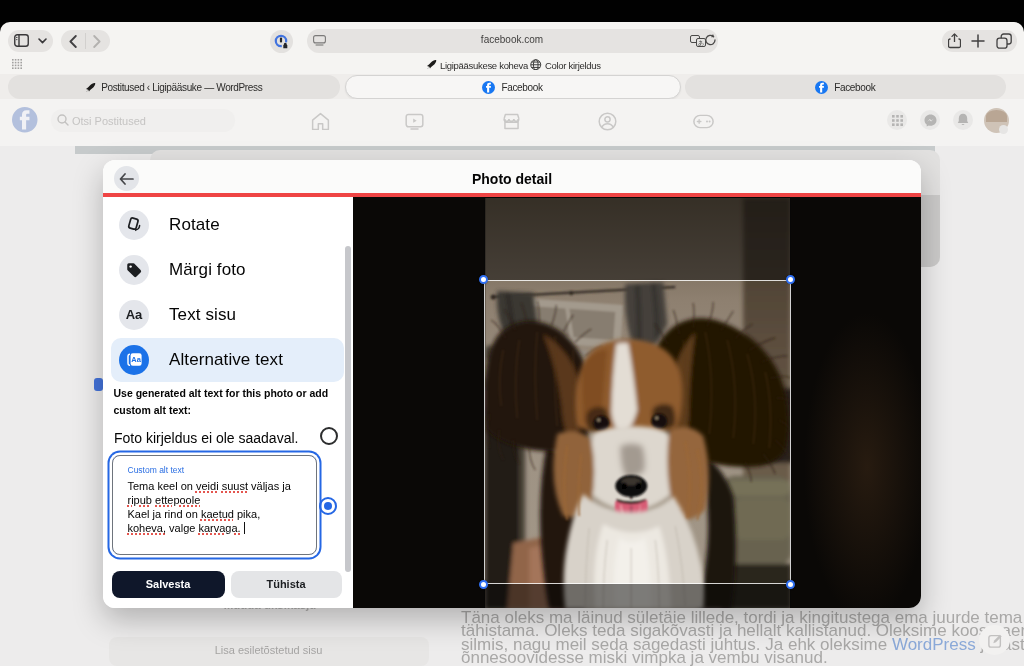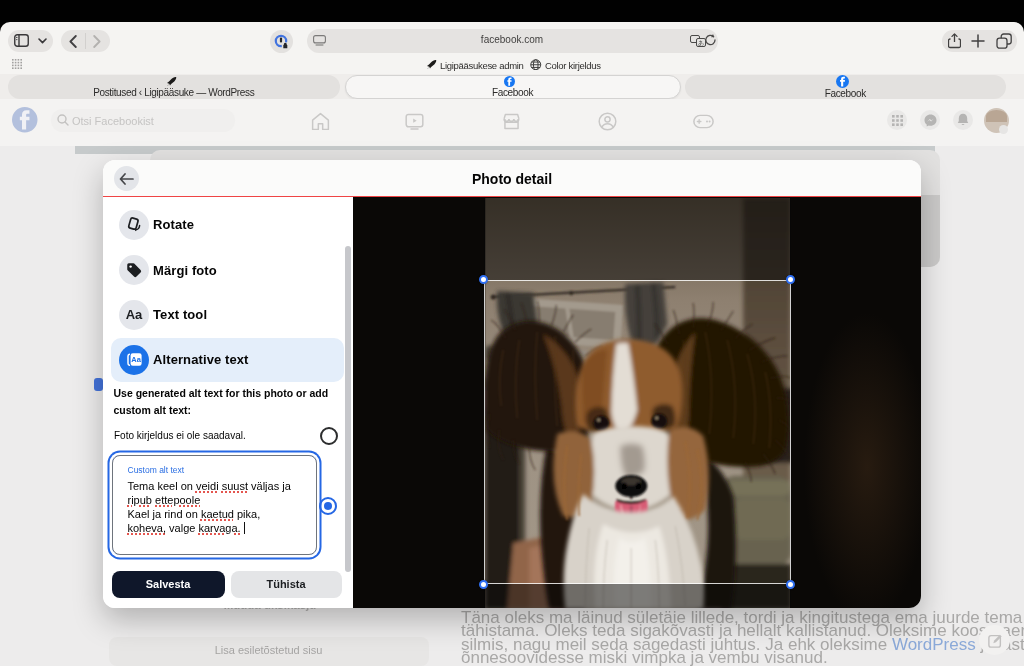--- a/index.html
+++ b/index.html
@@ -10,48 +10,48 @@
 
   
   #win { position:absolute; left:0; top:22px; width:1024px; height:644px;
     background:#f5f4f2; border-radius:10px 10px 0 0; }
   .pill { position:absolute; background:#e5e3e1; border-radius:12px; }
 
   
   #tabbar { position:absolute; left:0; top:52px; width:1024px; height:47px; }
   #tabbar::before { content:""; position:absolute; left:0; top:0; width:100%; height:47px; background:#efedeb; }
   .tab { position:absolute; top:1px; height:24px; border-radius:12px; background:#e3e1df;
-    font-size:10px; letter-spacing:-0.35px; color:#2c2b2a; display:flex; align-items:center; justify-content:center;flex-direction:column; }
+    font-size:10px; letter-spacing:-0.35px; color:#2c2b2a; display:flex; align-items:center; justify-content:center; }
   .tab.active { background:#f7f6f5; border:1px solid #d4d3d2; box-shadow:0 1px 2px rgba(0,0,0,.06); }
 
   
   #page { position:absolute; left:0; top:99px; width:1024px; height:567px; background:#edecec; }
   #fbheader { position:absolute; left:0; top:0; width:1024px; height:47px; background:#f4f3f2; }
   .dimicon { color:#c9c8c7; }
 
   
   #modal { position:absolute; left:103px; top:160px; width:818px; height:448px;
     background:#ffffff; border-radius:12px; box-shadow:0 12px 30px rgba(0,0,0,.25); }
   #mheader { position:absolute; left:0; top:0; width:100%; height:37px; background:#fbfbfa;
-    border-bottom:1px solid #ef4444; border-radius:12px 12px 0 0; }
+    border-bottom:4px solid #ef4444; border-radius:12px 12px 0 0; }
   #mtitle { position:absolute; left:0; top:10.5px; width:100%; text-align:center;
     font-size:14px; font-weight:bold; color:#050505; }
   .backbtn { position:absolute; left:10.5px; top:6px; width:25px; height:25px; border-radius:50%;
     background:#e3e5e9; display:flex; align-items:center; justify-content:center; }
 
   
   #lpanel { position:absolute; left:0; top:38px; width:249.5px; height:410px; background:#fff;
     border-radius:0 0 0 12px; }
   .mrow { position:absolute; left:8px; width:233px; height:44px; border-radius:10px;
     display:flex; align-items:center; }
   .mrow.sel { background:#e4eefa; }
   .mcirc { width:30px; height:30px; border-radius:50%; background:#e4e6eb; margin-left:8px;
     display:flex; align-items:center; justify-content:center; flex:none; }
   .mcirc.blue { background:#1b72e8; }
-  .mlabel { margin-left:4px; font-size:13px; color:#050505; font-weight:700; letter-spacing:.1px; }
+  .mlabel { margin-left:20px; font-size:17px; color:#050505; font-weight:400; letter-spacing:.1px; }
 
   #scrollthumb { position:absolute; left:242px; top:48px; width:5.5px; height:326px;
     border-radius:3px; background:#c6c7cb; }
 
   .ltext { position:absolute; color:#050505; }
 
   
   #altbox { position:absolute; left:8.5px; top:256.5px; width:205.5px; height:100px;
     border:1.5px solid #6e747c; border-radius:8px; box-shadow:0 0 0 2.5px #fff, 0 0 0 4.5px #2567e4; }
   #altbox .lbl { position:absolute; left:15px; top:9px; font-size:8.5px; color:#2b6fe3; }
@@ -163,21 +163,21 @@
           <rect x="8.4" y="5.6" width="1.6" height="1.6"></rect>
         <rect x="0" y="8.4" width="1.6" height="1.6"></rect>
           <rect x="2.8" y="8.4" width="1.6" height="1.6"></rect>
           <rect x="5.6" y="8.4" width="1.6" height="1.6"></rect>
           <rect x="8.4" y="8.4" width="1.6" height="1.6"></rect>
       </g>
     </svg>
     <svg class="abs" style="left:426px; top:37px;" width="11" height="11" viewBox="0 0 11 11">
       <path d="M1 7 C3 6 4 4 6 2.5 C7.5 1.4 9.5 1 10.2 1 C10.4 2 9.8 3.8 8.5 5.2 C7 6.8 5 7.5 4 9.5 L3.2 7.8 L1 7 z M1.2 9.8 C1.8 8.9 2.4 8.6 3 8.8" fill="#1c1b1a"></path>
     </svg>
-    <div class="abs" style="left:440px; top:37.5px; font-size:9.5px; letter-spacing:-0.3px; color:#2e2d2c;">Ligipääsukese admin</div>
+    <div class="abs" style="left:440px; top:37.5px; font-size:9.5px; letter-spacing:-0.3px; color:#2e2d2c;">Ligipääsukese koheva</div>
     <svg class="abs" style="left:530px; top:36.5px;" width="11.5" height="11.5" viewBox="0 0 12 12">
       <circle cx="6" cy="6" r="5.2" fill="none" stroke="#3a3938" stroke-width="1"></circle>
       <ellipse cx="6" cy="6" rx="2.4" ry="5.2" fill="none" stroke="#3a3938" stroke-width="1"></ellipse>
       <line x1="0.8" y1="6" x2="11.2" y2="6" stroke="#3a3938" stroke-width="1"></line>
       <line x1="1.5" y1="3.2" x2="10.5" y2="3.2" stroke="#3a3938" stroke-width="1"></line>
       <line x1="1.5" y1="8.8" x2="10.5" y2="8.8" stroke="#3a3938" stroke-width="1"></line>
     </svg>
     <div class="abs" style="left:545px; top:37.5px; font-size:9.5px; letter-spacing:-0.3px; color:#2e2d2c;">Color kirjeldus</div>
 
     <div id="tabbar">
@@ -216,21 +216,21 @@
       <svg class="abs" style="left:12px; top:8px;" width="25.5" height="25.5" viewBox="0 0 26 26">
         <circle cx="13" cy="13" r="13" fill="#b3c0dd"></circle>
         <path d="M17.8 13.5 L14.4 13.5 L14.4 23 L10.2 23 L10.2 13.5 L8 13.5 L8 9.9 L10.2 9.9 L10.2 7.8 C10.2 5.2 11.8 3.4 14.7 3.4 L17.8 3.4 L17.8 6.8 L15.8 6.8 C14.8 6.8 14.4 7.3 14.4 8.2 L14.4 9.9 L17.8 9.9 z" fill="#f0f1f5"></path>
       </svg>
 
       <div class="abs" style="left:51px; top:10px; width:184px; height:22.5px; border-radius:12px; background:#f0efee;"></div>
       <svg class="abs" style="left:57px; top:15px;" width="12" height="12" viewBox="0 0 12 12">
         <circle cx="5" cy="5" r="4" fill="none" stroke="#c3c2c1" stroke-width="1.4"></circle>
         <line x1="8" y1="8" x2="11" y2="11" stroke="#c3c2c1" stroke-width="1.4" stroke-linecap="round"></line>
       </svg>
-      <div class="abs" style="left:72px; top:16px; font-size:11px; color:#c5c4c3;">Otsi Facebookist</div>
+      <div class="abs" style="left:72px; top:16px; font-size:11px; color:#c5c4c3;">Otsi Postitused</div>
 
       <svg class="abs dimicon" style="left:310px; top:12px;" width="21" height="21" viewBox="0 0 24 24">
         <path d="M3 10.5 L12 3 L21 10.5 V21 H14.5 V14.5 H9.5 V21 H3 z" fill="none" stroke="#c9c8c7" stroke-width="1.7" stroke-linejoin="round"></path>
       </svg>
       <svg class="abs" style="left:404px; top:12px;" width="21" height="21" viewBox="0 0 24 24">
         <rect x="2.5" y="4" width="19" height="14" rx="2.5" fill="none" stroke="#c9c8c7" stroke-width="1.7"></rect>
         <path d="M10.5 8.5 L14.5 11 L10.5 13.5 z" fill="#c9c8c7"></path>
         <line x1="8" y1="20.5" x2="16" y2="20.5" stroke="#c9c8c7" stroke-width="1.7" stroke-linecap="round"></line>
       </svg>
       <svg class="abs" style="left:501px; top:12px;" width="21" height="21" viewBox="0 0 24 24">
@@ -326,36 +326,36 @@
             <path d="M8.2 1.6 L14.6 8 a1.8 1.8 0 0 1 0 2.5 L10.5 14.6 a1.8 1.8 0 0 1 -2.5 0 L1.6 8.2 A1.2 1.2 0 0 1 1.25 7.3 L1.25 2.75 A1.5 1.5 0 0 1 2.75 1.25 L7.3 1.25 A1.2 1.2 0 0 1 8.2 1.6 z" fill="#1c1e21"></path>
             <circle cx="4.6" cy="4.6" r="1.2" fill="#fff"></circle>
           </svg>
         </div>
         <div class="mlabel">Märgi foto</div>
       </div>
       <div class="mrow" style="top:94.5px;">
         <div class="mcirc">
             <span style="font-size:13px; font-weight:bold; color:#1c1e21;">Aa</span>
           </div>
-        <div class="mlabel">Text tool</div>
+        <div class="mlabel">Text sisu</div>
       </div>
       <div class="mrow sel" style="top:139.5px;">
         <div class="mcirc blue">
           <svg width="17" height="17" viewBox="0 0 17 17">
             <path d="M3.4 3.2 a2 2 0 0 0 -1.4 2 v7 a2 2 0 0 0 1.4 2" fill="none" stroke="#fff" stroke-width="1.5" stroke-linecap="round"></path>
             <rect x="4.6" y="2.2" width="11" height="12.6" rx="2.2" fill="#fff"></rect>
             <text x="10.1" y="11.3" text-anchor="middle" font-size="7.5" font-weight="bold" fill="#1b72e8">Aa</text>
           </svg>
         </div>
         <div class="mlabel">Alternative text</div>
       </div>
       <div id="scrollthumb"></div>
 
       <div class="ltext" style="left:10.5px; top:187px; font-size:10.5px; font-weight:bold; line-height:17px;">Use generated alt text for this photo or add<br>custom alt text:</div>
-      <div class="ltext" style="left:11px; top:231.5px; font-size:10px;">Foto kirjeldus ei ole saadaval.</div>
+      <div class="ltext" style="left:11px; top:231.5px; font-size:14px;">Foto kirjeldus ei ole saadaval.</div>
       <div class="radio off" style="left:216.5px; top:229px;"></div>
 
       <div id="altbox">
         <div class="lbl">Custom alt text</div>
         <div class="txt" style="white-space:nowrap;">Tema keel on <span class="sp">veidi</span> <span class="sp">suust</span> väljas ja<br><span class="sp">ripub</span> <span class="sp">ettepoole</span><br>Kael ja rind on <span class="sp">kaetud</span> pika,<br><span class="sp">koheva,</span> valge <span class="sp">karvaga.</span><span style="border-left:1px solid #111; margin-left:3px;">​</span></div>
       </div>
       <div class="radio on" style="left:215.5px; top:298.5px;"></div>
 
       <div class="btn" id="btnsave">Salvesta</div>
       <div class="btn" id="btncancel">Tühista</div>

